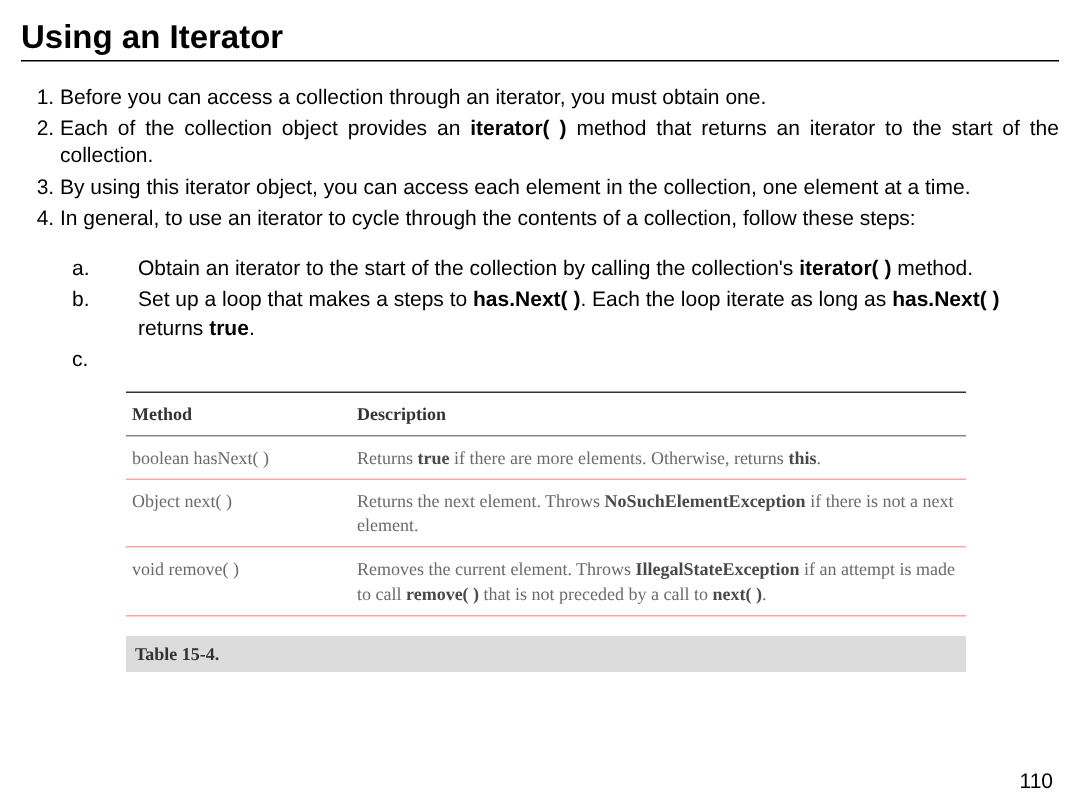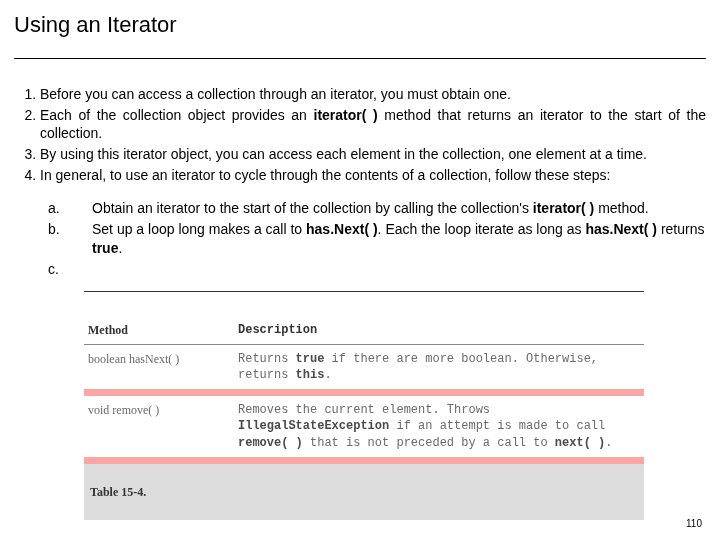--- a/index.html
+++ b/index.html
@@ -7,24 +7,24 @@
     margin: 0;
     padding: 10px 14px;
     width: 720px;
     box-sizing: border-box;
     color: #000;
     font-size: 14px;
     line-height: 1.35;
   }
   .title {
     font-size: 22px;
-    font-weight: normal;
+    font-weight: bold;
     border-bottom: 1.5px solid #000;
-    padding-bottom: 18px;
-    margin-bottom: 26px;
+    padding-bottom: 0;
+    margin-bottom: 14px;
   }
   ol.main {
     margin: 0 0 14px 0;
     padding-left: 26px;
   }
   ol.main > li {
     text-align: justify;
     margin-bottom: 2px;
   }
   .sublist {
@@ -42,49 +42,49 @@
   .table-wrap {
     margin-left: 70px;
     width: 560px;
     border-top: 1px solid #333;
     font-family: Georgia, 'Times New Roman', serif;
     color: #6a6a6a;
     font-size: 12px;
   }
   .trow {
     display: flex;
-    border-bottom: 7px solid #fca5a5;
+    border-bottom: 1px solid #fca5a5;
     padding: 6px 4px;
   }
   .trow.head {
     font-weight: bold;
     color: #333;
     border-bottom: 1px solid #888;
-    margin-top: 24px;
   }
   .c1 { width: 150px; flex-shrink: 0; }
-  .c2 { flex: 1; font-family: Liberation Mono, monospace; }
+  .c2 { flex: 1; }
   .caption-row {
     display: flex;
     align-items: center;
     background: #dcdcdc;
-    padding: 20px 6px;
+    padding: 4px 6px;
     font-size: 12px;
     color: #555;
+    margin-top: 13px;
   }
   .caption-row .tlabel {
     font-weight: bold;
     margin-right: 10px;
     color: #333;
   }
   .pagenum {
     position: fixed;
     right: 18px;
     bottom: 10px;
-    font-size: 10px;
+    font-size: 14px;
   }
   .tb { font-weight: bold; color: #4a4a4a; }
 </style>
 </head>
 <body>
 
 <div class="title">Using an Iterator</div>
 
 <ol class="main">
   <li><span>Before you can access a collection through an iterator, you must obtain one.</span></li>
@@ -95,34 +95,40 @@
   <li><span>In general, to use an iterator to cycle through the contents of a collection, follow these steps:</span></li>
 </ol>
 
 <div class="sublist">
   <div class="marker">a.</div>
   <div>
     <span>Obtain an iterator to the start of the collection by calling the collection's </span><span class="bold">iterator( )</span><span> method.</span>
   </div>
   <div class="marker">b.</div>
   <div>
-    <span>Set up a loop long makes a call to </span><span class="bold">has.Next( )</span><span>. Each the loop iterate as long as </span><span class="bold">has.Next( )</span><span> returns </span><span class="bold">true</span><span>.</span>
+    <span>Set up a loop that makes a steps to </span><span class="bold">has.Next( )</span><span>. Each the loop iterate as long as </span><span class="bold">has.Next( )</span><span> returns </span><span class="bold">true</span><span>.</span>
   </div>
   <div class="marker">c.</div>
 </div>
 
 <div class="table-wrap">
   <div class="trow head">
     <div class="c1">Method</div>
     <div class="c2">Description</div>
   </div>
   <div class="trow">
     <div class="c1">boolean hasNext( )</div>
     <div class="c2">
-      <span>Returns </span><span class="tb">true</span><span> if there are more boolean. Otherwise, returns </span><span class="tb">this</span><span>.</span>
+      <span>Returns </span><span class="tb">true</span><span> if there are more elements. Otherwise, returns </span><span class="tb">this</span><span>.</span>
+    </div>
+  </div>
+  <div class="trow">
+    <div class="c1">Object next( )</div>
+    <div class="c2">
+      <span>Returns the next element. Throws </span><span class="tb">NoSuchElementException</span><span> if there is not a next element.</span>
     </div>
   </div>
   <div class="trow">
     <div class="c1">void remove( )</div>
     <div class="c2">
       <span>Removes the current element. Throws </span><span class="tb">IllegalStateException</span><span> if an attempt is made to call </span><span class="tb">remove( )</span><span> that is not preceded by a call to </span><span class="tb">next( )</span><span>.</span>
     </div>
   </div>
   <div class="caption-row">
     <span class="tlabel">Table 15-4.</span>

